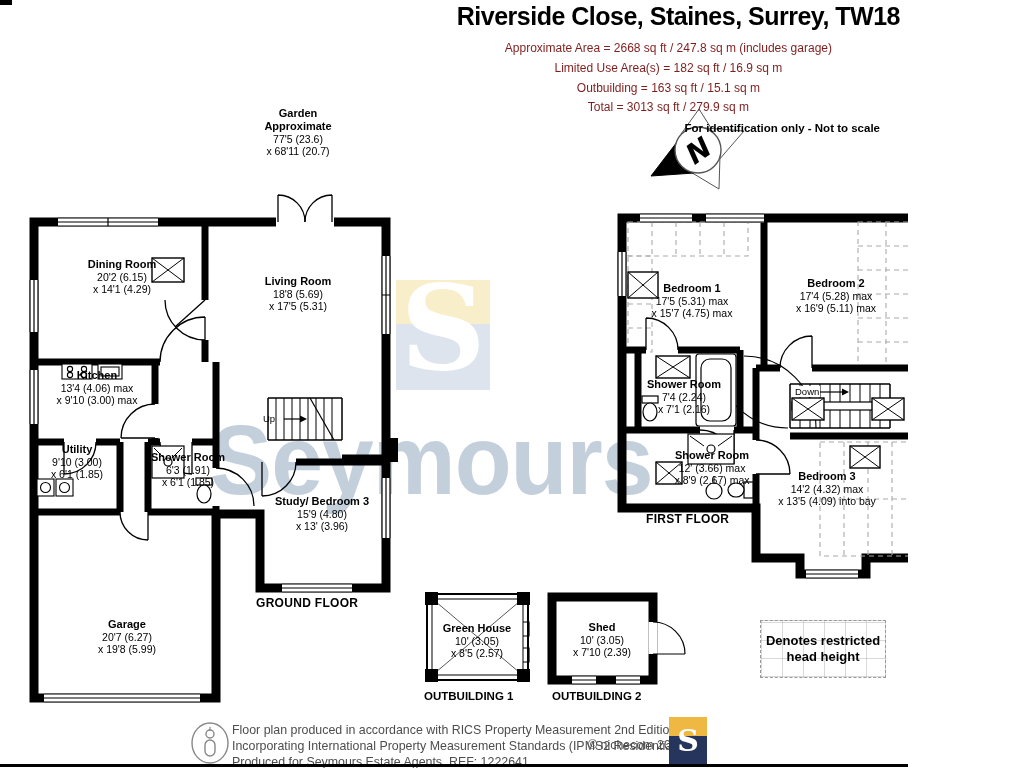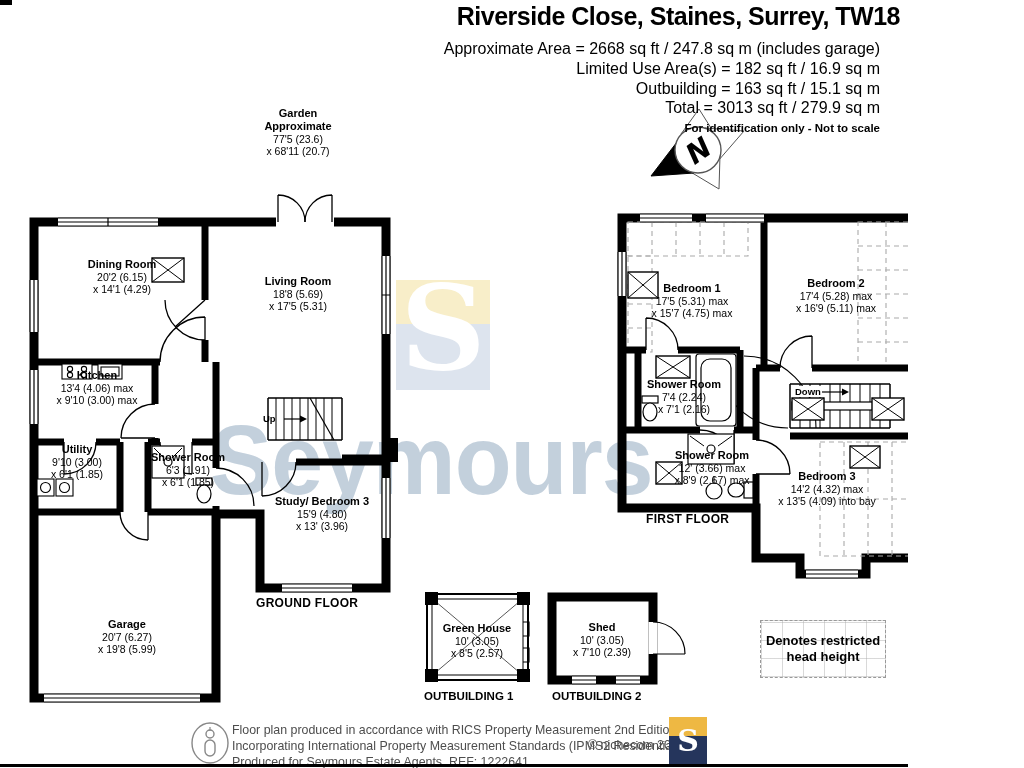--- a/index.html
+++ b/index.html
@@ -1,40 +1,40 @@
 <!DOCTYPE html>
 <html><head>
 <meta charset="utf-8">
 <style>
   html,body{margin:0;padding:0;background:#fff;}
   .page{position:relative;width:908px;height:768px;background:#fff;overflow:hidden;
         font-family:"Liberation Sans",sans-serif;color:#111;}
   
   .titleblock{position:absolute;top:0;right:8px;text-align:right;z-index:6;}
   .title{font-size:25px;font-weight:bold;letter-spacing:-0.5px;margin:2px 0 8px 0;color:#000;}
-  .arealine{font-size:16px;line-height:19.8px;color:#000000;padding-right:20px;}
+  .arealine{font-size:12px;line-height:19.8px;color:#7f1d1d;padding-right:20px;text-align:center;}
   .disclaimer{font-size:11.5px;font-weight:600;margin-top:4px;padding-right:20px;color:#000;}
   
   .wm-square{position:absolute;left:396px;top:280px;width:94px;height:110px;z-index:1;}
   .wm-square .band-top{position:absolute;left:0;top:0;width:100%;height:44px;background:#f8eec9;}
   .wm-square .band-bot{position:absolute;left:0;top:44px;width:100%;height:66px;background:#dde4ee;}
   .wm-square .wm-s{position:absolute;left:0;top:-14px;width:100%;height:124px;
       font-family:"DejaVu Serif",serif;font-size:118px;line-height:124px;text-align:center;
       color:#ffffff;font-weight:bold;}
   .wm-text{position:absolute;left:210px;top:404px;z-index:1;font-size:98px;font-weight:bold;
       color:#b5c5d4;opacity:0.8;letter-spacing:-1px;transform:scaleX(.95);transform-origin:left top;
       white-space:nowrap;}
   svg.plan{position:absolute;left:0;top:0;z-index:2;}
   
   .room-label{position:absolute;transform:translate(-50%,-50%);text-align:center;z-index:4;
       white-space:nowrap;line-height:1.18;}
   .room-label .rn{font-weight:bold;font-size:11px;color:#000;}
   .room-label .rd{font-size:10.5px;color:#000;}
   .floor-label{position:absolute;font-size:12px;font-weight:bold;letter-spacing:0.3px;z-index:4;color:#000;}
-  .stair-label{position:absolute;font-size:9.5px;font-weight:bold;z-index:4;color:#000;}
+  .stair-label{position:absolute;font-size:9.5px;font-weight:normal;z-index:4;color:#000;}
   .ob-label{position:absolute;font-size:11.5px;font-weight:bold;z-index:4;color:#000;}
   
   .legend{position:absolute;left:760px;top:620px;width:124px;height:56px;z-index:4;
       border:1.5px dashed #999;display:flex;align-items:center;justify-content:center;
       text-align:center;font-size:13px;font-weight:bold;line-height:1.25;color:#000;
       background-image:repeating-linear-gradient(90deg,rgba(170,170,170,.45) 0 1px,transparent 1px 21px),
                        repeating-linear-gradient(0deg,rgba(170,170,170,.45) 0 1px,transparent 1px 18px);}
   .legend span{background:transparent;padding:0 4px;}
   
   .footer-text{position:absolute;left:232px;top:722px;z-index:5;font-size:12.4px;line-height:16px;color:#4d4d4d;}

